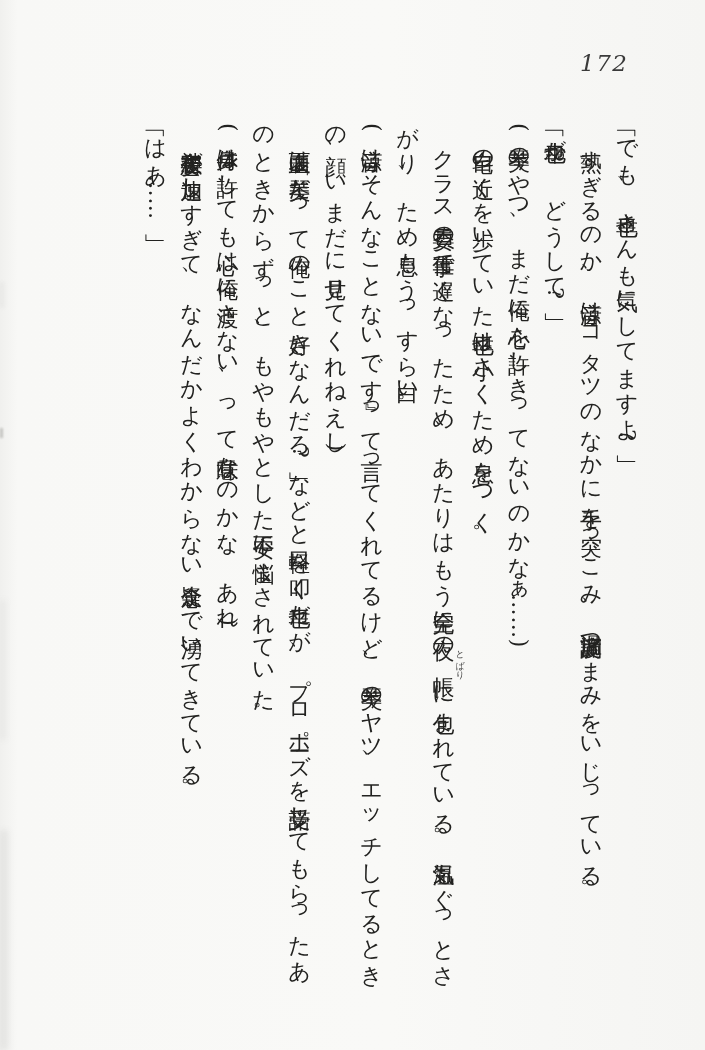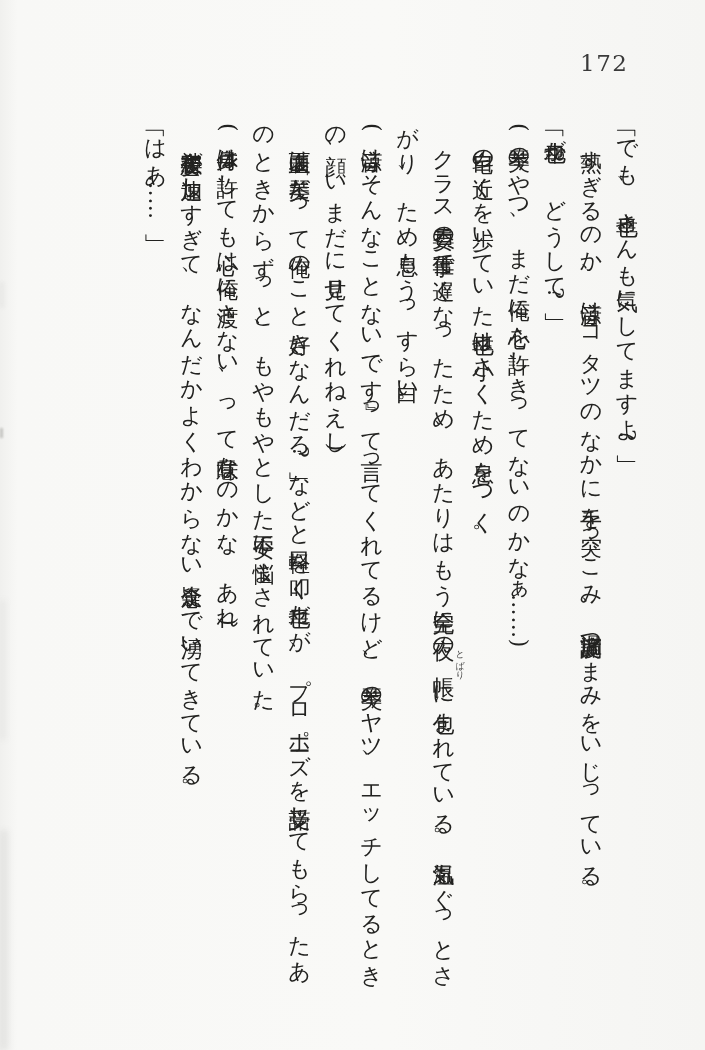--- a/index.html
+++ b/index.html
@@ -8,20 +8,21 @@
     width:705px;height:1050px;
     margin:0 auto;
     background:linear-gradient(90deg,#f0f0ee 0%,#f8f8f6 2.5%,#f9f9f7 55%,#f5f5f3 100%);
     overflow:hidden;
     font-family:"DejaVu Serif","Liberation Serif",serif;
   }
   .page-number{
     position:absolute;
     top:50px;left:580px;
     font-size:23px;
+    font-style:italic;
     letter-spacing:1.5px;
     color:#3a3a3a;
   }
   .text-block{
     position:absolute;
     top:112px;right:60px;
     height:870px;width:592px;
     writing-mode:vertical-rl;
     text-orientation:mixed;
     font-size:22px;

